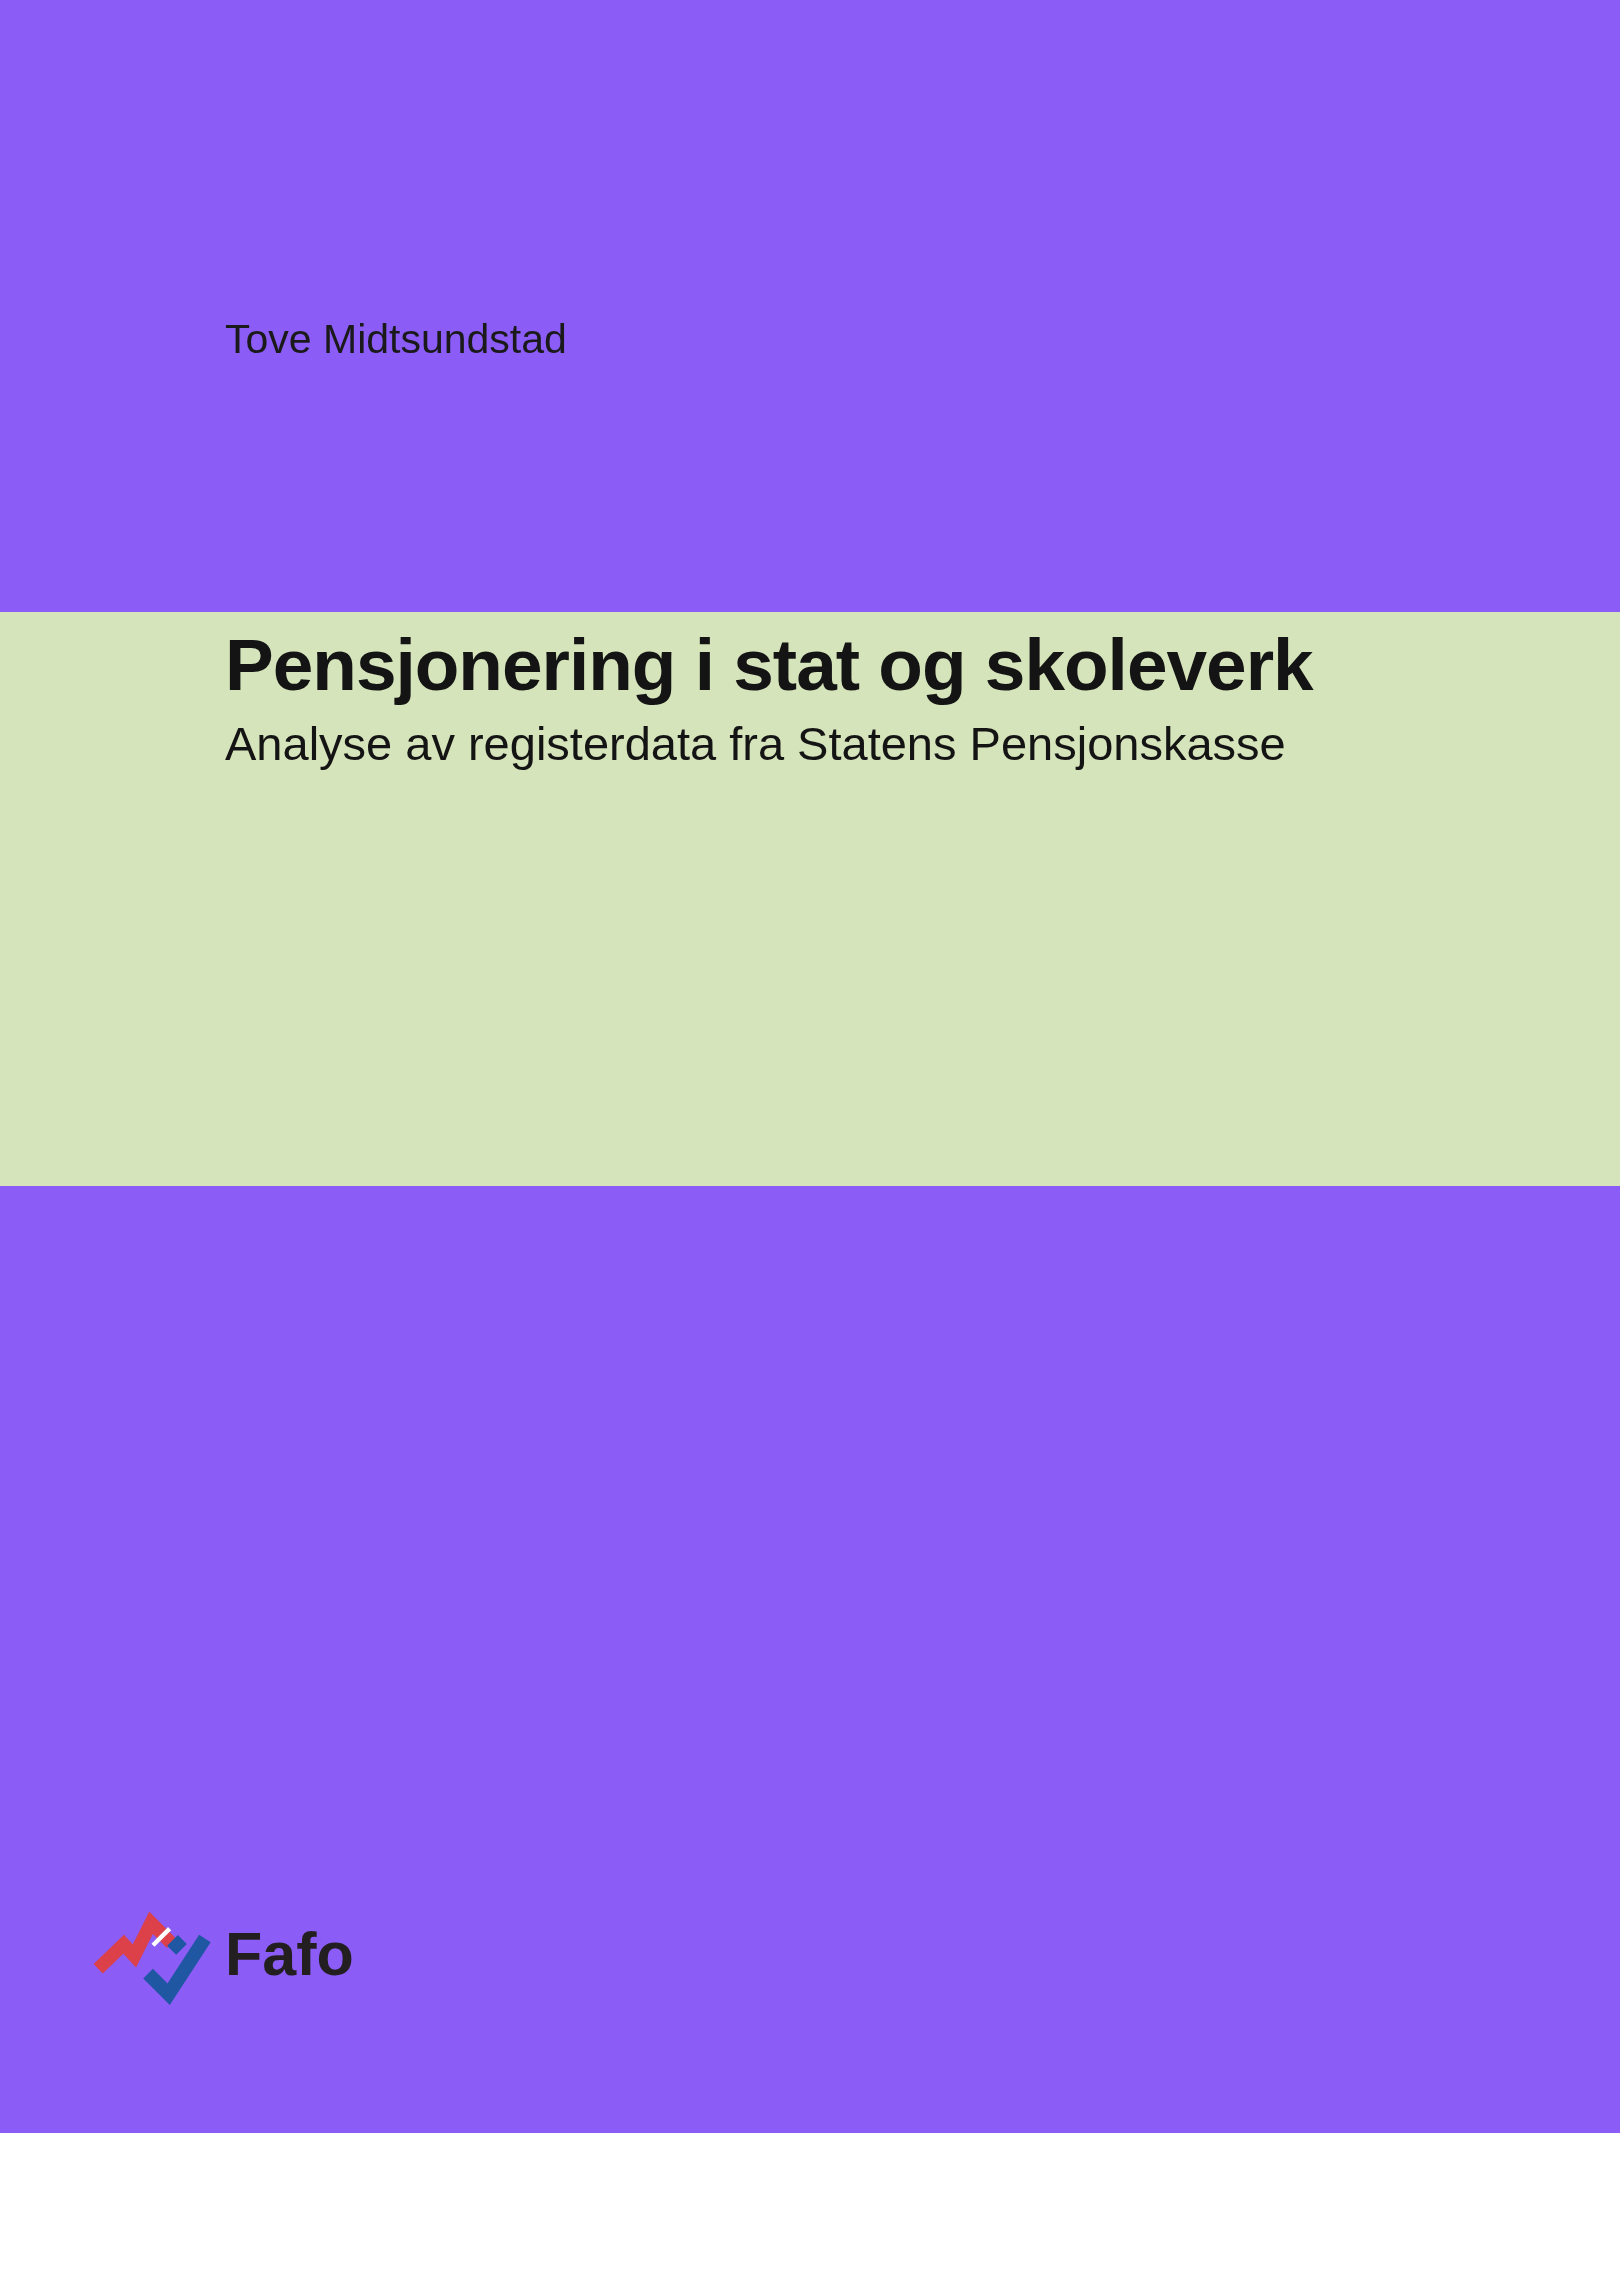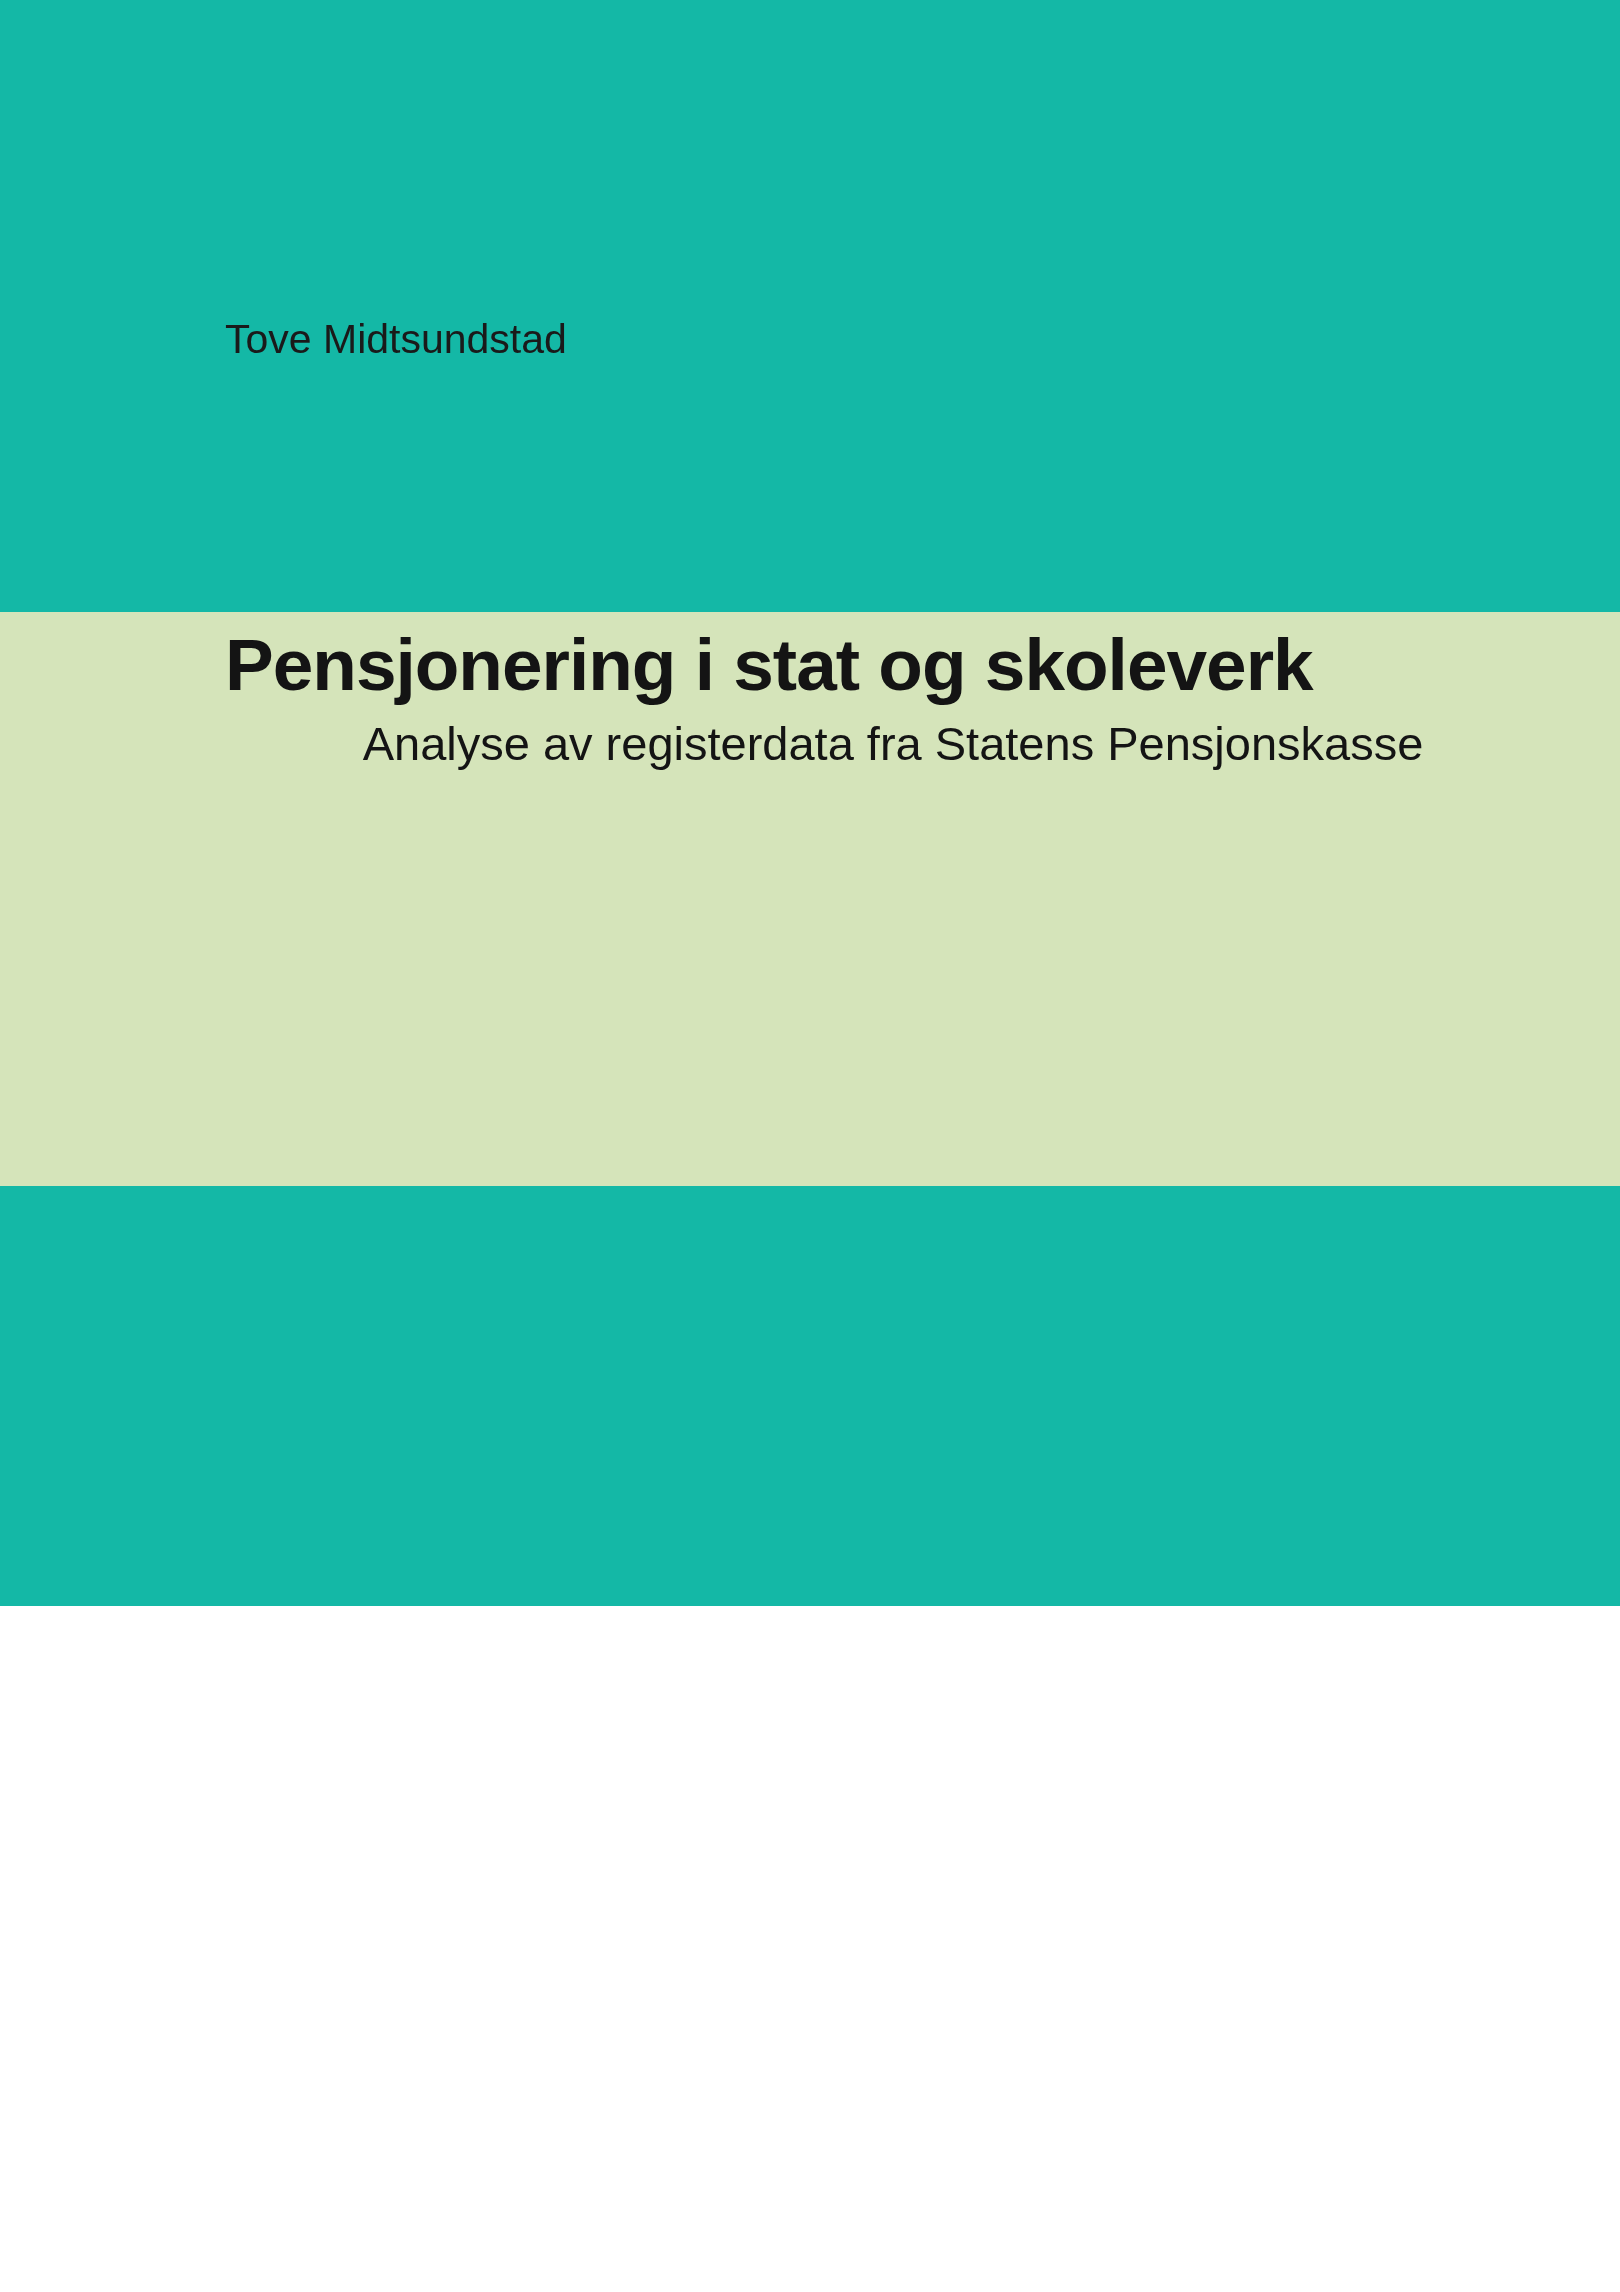--- a/index.html
+++ b/index.html
@@ -3,22 +3,22 @@
 <meta charset="utf-8">
 <style>
   html, body {
     margin: 0;
     padding: 0;
     background: #ffffff;
   }
   .page {
     position: relative;
     width: 1620px;
-    height: 1606px;
-    background: #14b8a6;
+    height: 2133px;
+    background: #8b5cf6;
     overflow: hidden;
     font-family: "Liberation Sans", "DejaVu Sans", sans-serif;
     text-decoration: underline;
   }
   .author {
     position: absolute;
     left: 225px;
     top: 317px;
     font-size: 41px;
     line-height: 45px;
@@ -43,21 +43,20 @@
     letter-spacing: -1px;
     color: #141414;
     white-space: nowrap;
   }
   .report-subtitle {
     margin: 16.7px 0 0 0;
     font-size: 47px;
     line-height: 52px;
     font-weight: normal;
     color: #141414;
-    text-align: center;
   }
   .publisher {
     position: absolute;
     left: 0;
     top: 0;
   }
   .logo-mark {
     position: absolute;
     left: 93px;
     top: 1912px;

